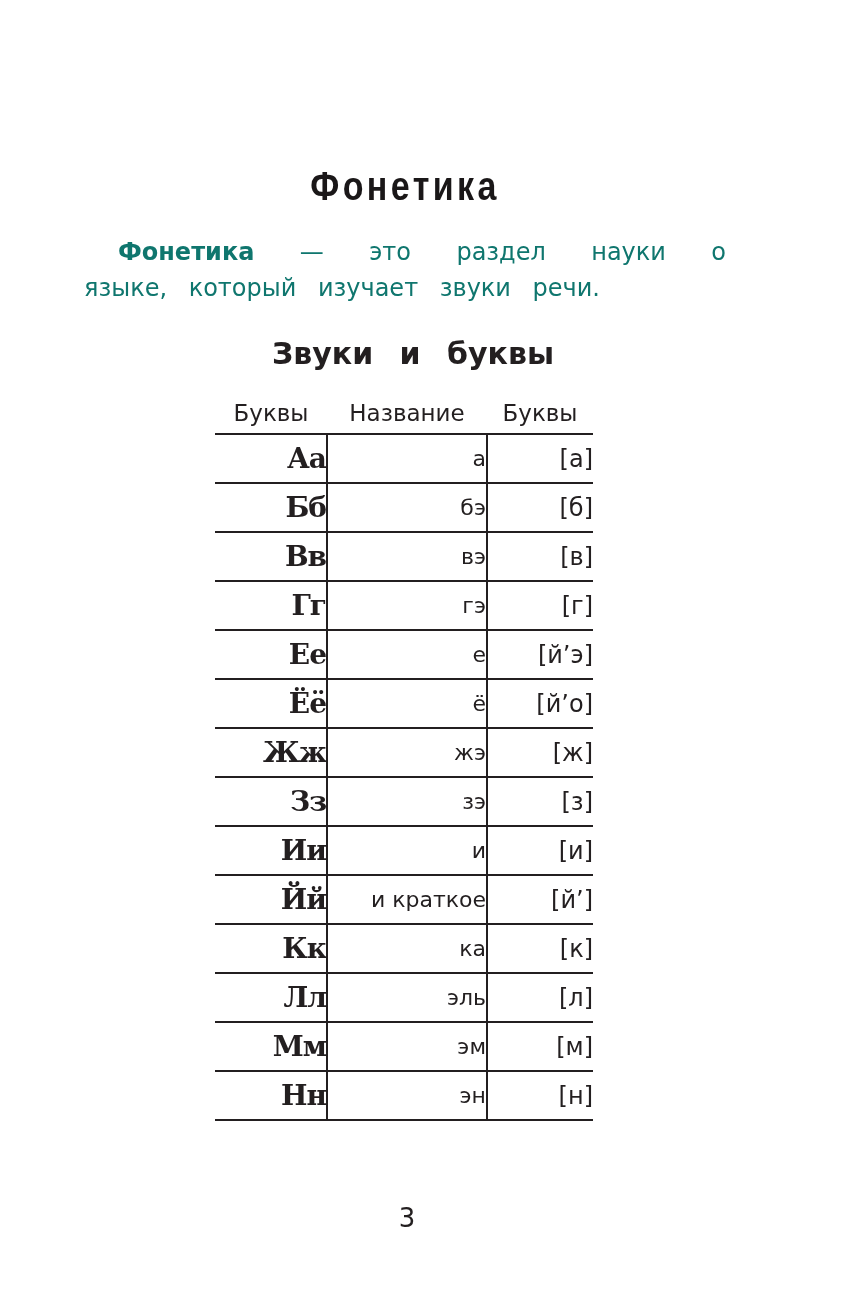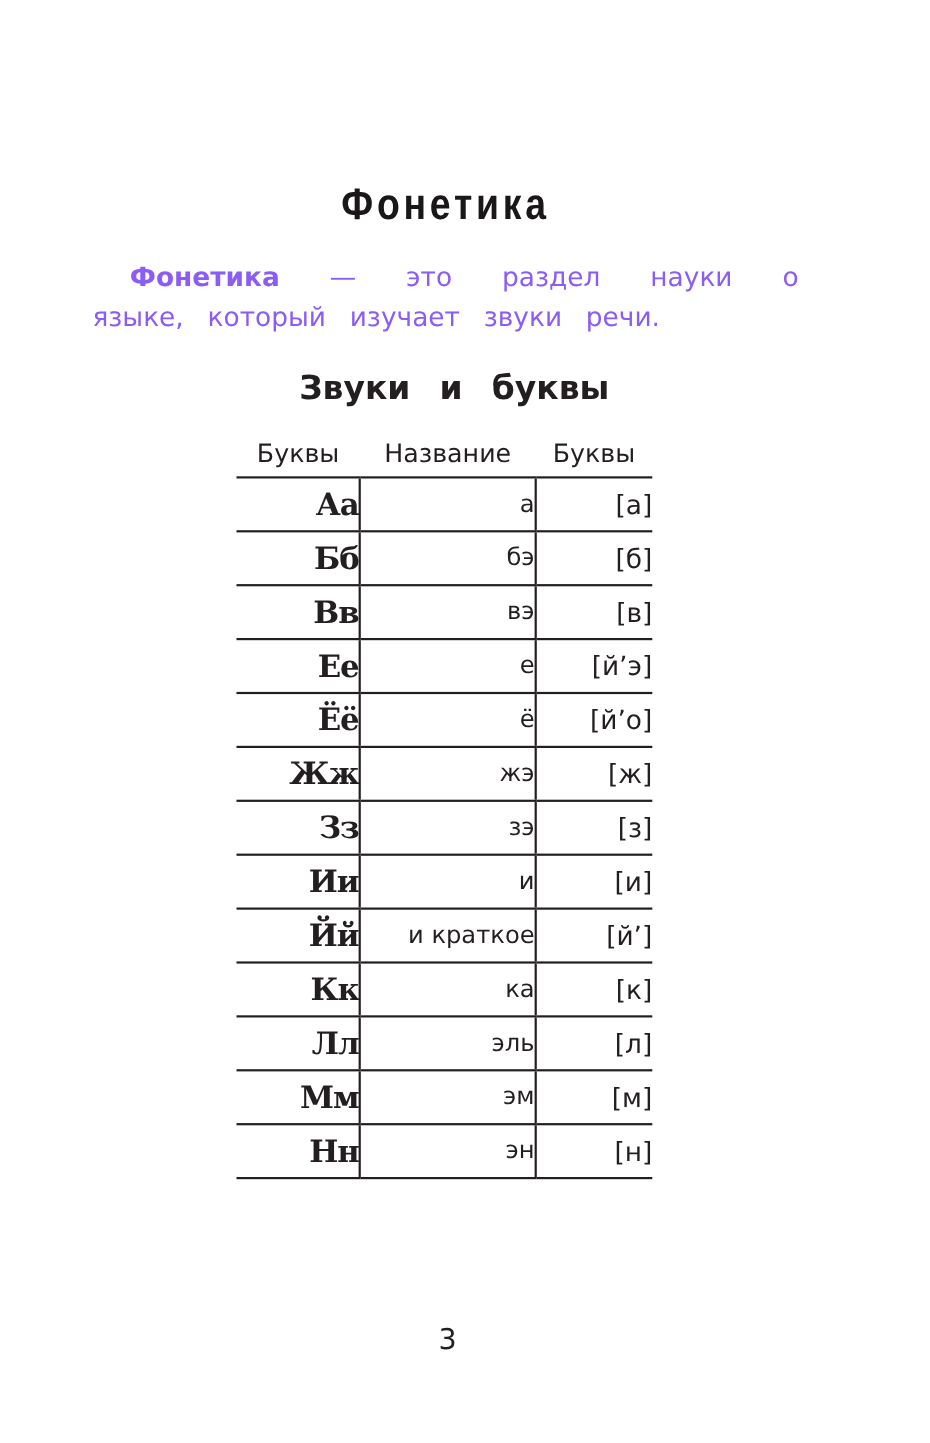--- a/index.html
+++ b/index.html
@@ -33,21 +33,21 @@
   .intro {
     position: absolute;
     left: 84px;
     top: 234px;
     width: 642px;
     font-family: "DejaVu Sans", sans-serif;
     font-size: 24px;
     line-height: 36px;
     text-align: justify;
     text-align-last: left;
-    color: #8b5cf6;
+    color: #0f766e;
   }
   .intro .line1 {
     display: block;
     text-align: justify;
     text-align-last: justify;
     padding-left: 34px;
     word-spacing: 6px;
   }
   .intro .line2 {
     display: block;
@@ -164,20 +164,25 @@
       <td class="letter">Бб</td>
       <td class="name c-name">бэ</td>
       <td class="sound c-sound">[б]</td>
     </tr>
     <tr>
       <td class="letter">Вв</td>
       <td class="name c-name">вэ</td>
       <td class="sound c-sound">[в]</td>
     </tr>
     <tr>
+      <td class="letter">Гг</td>
+      <td class="name c-name">гэ</td>
+      <td class="sound c-sound">[г]</td>
+    </tr>
+    <tr>
       <td class="letter">Ее</td>
       <td class="name c-name">е</td>
       <td class="sound c-sound">[й’э]</td>
     </tr>
     <tr>
       <td class="letter">Ёё</td>
       <td class="name c-name">ё</td>
       <td class="sound c-sound">[й’о]</td>
     </tr>
     <tr>

